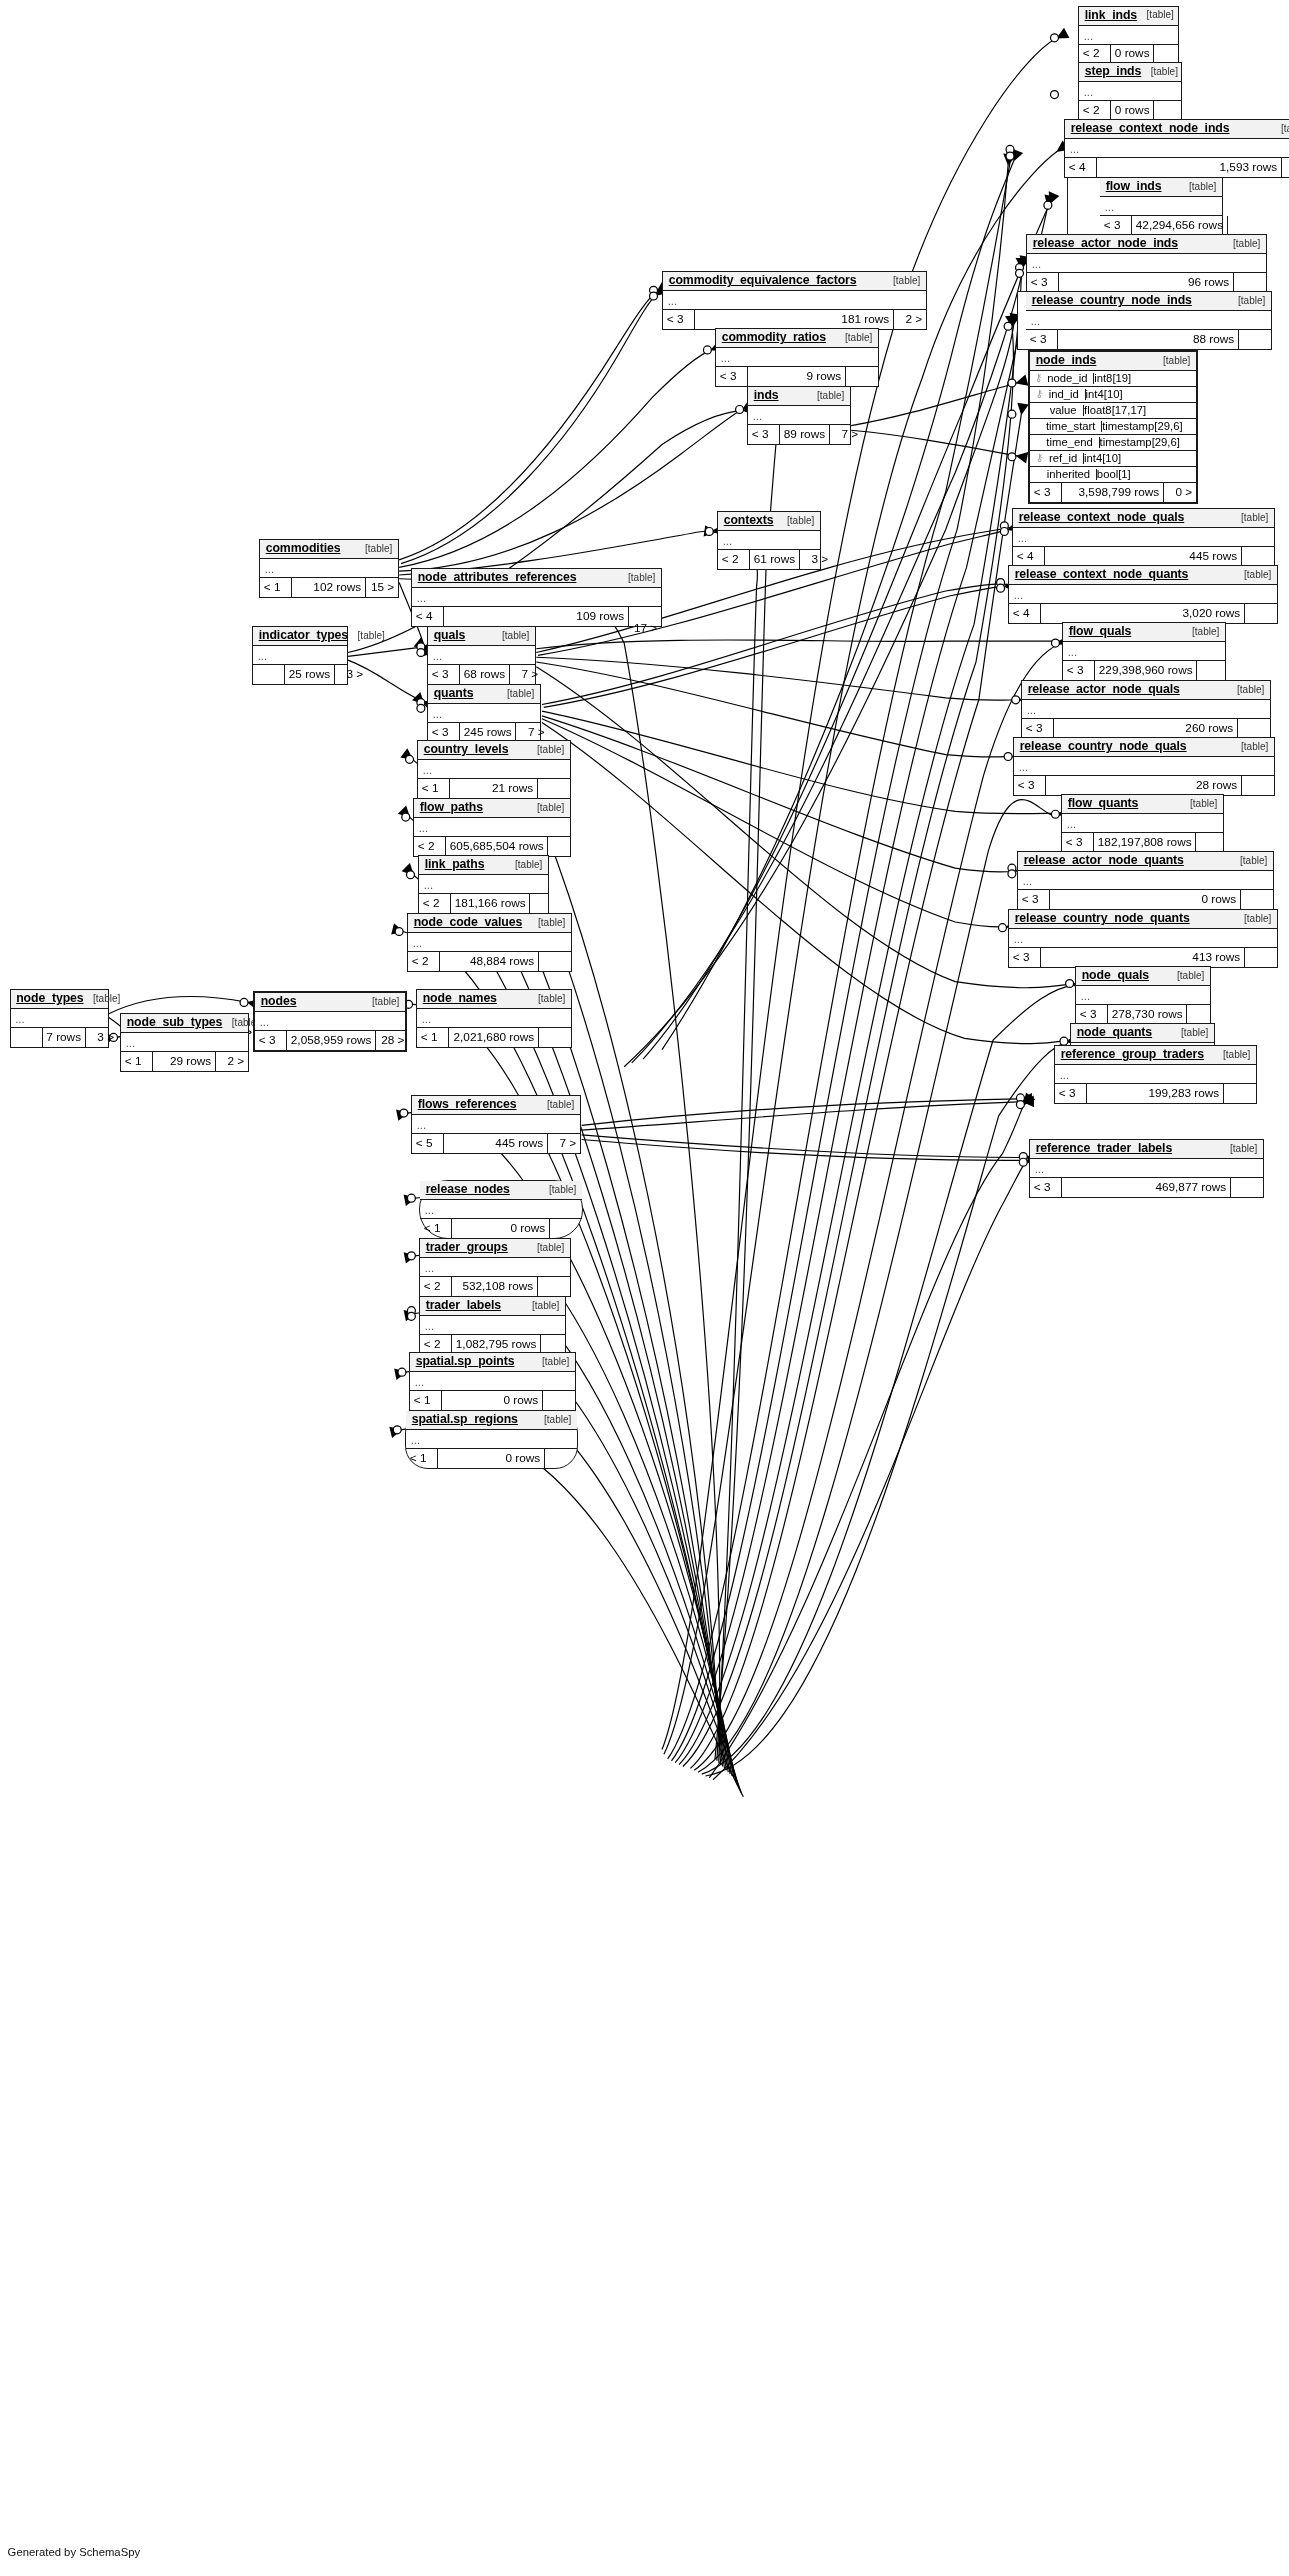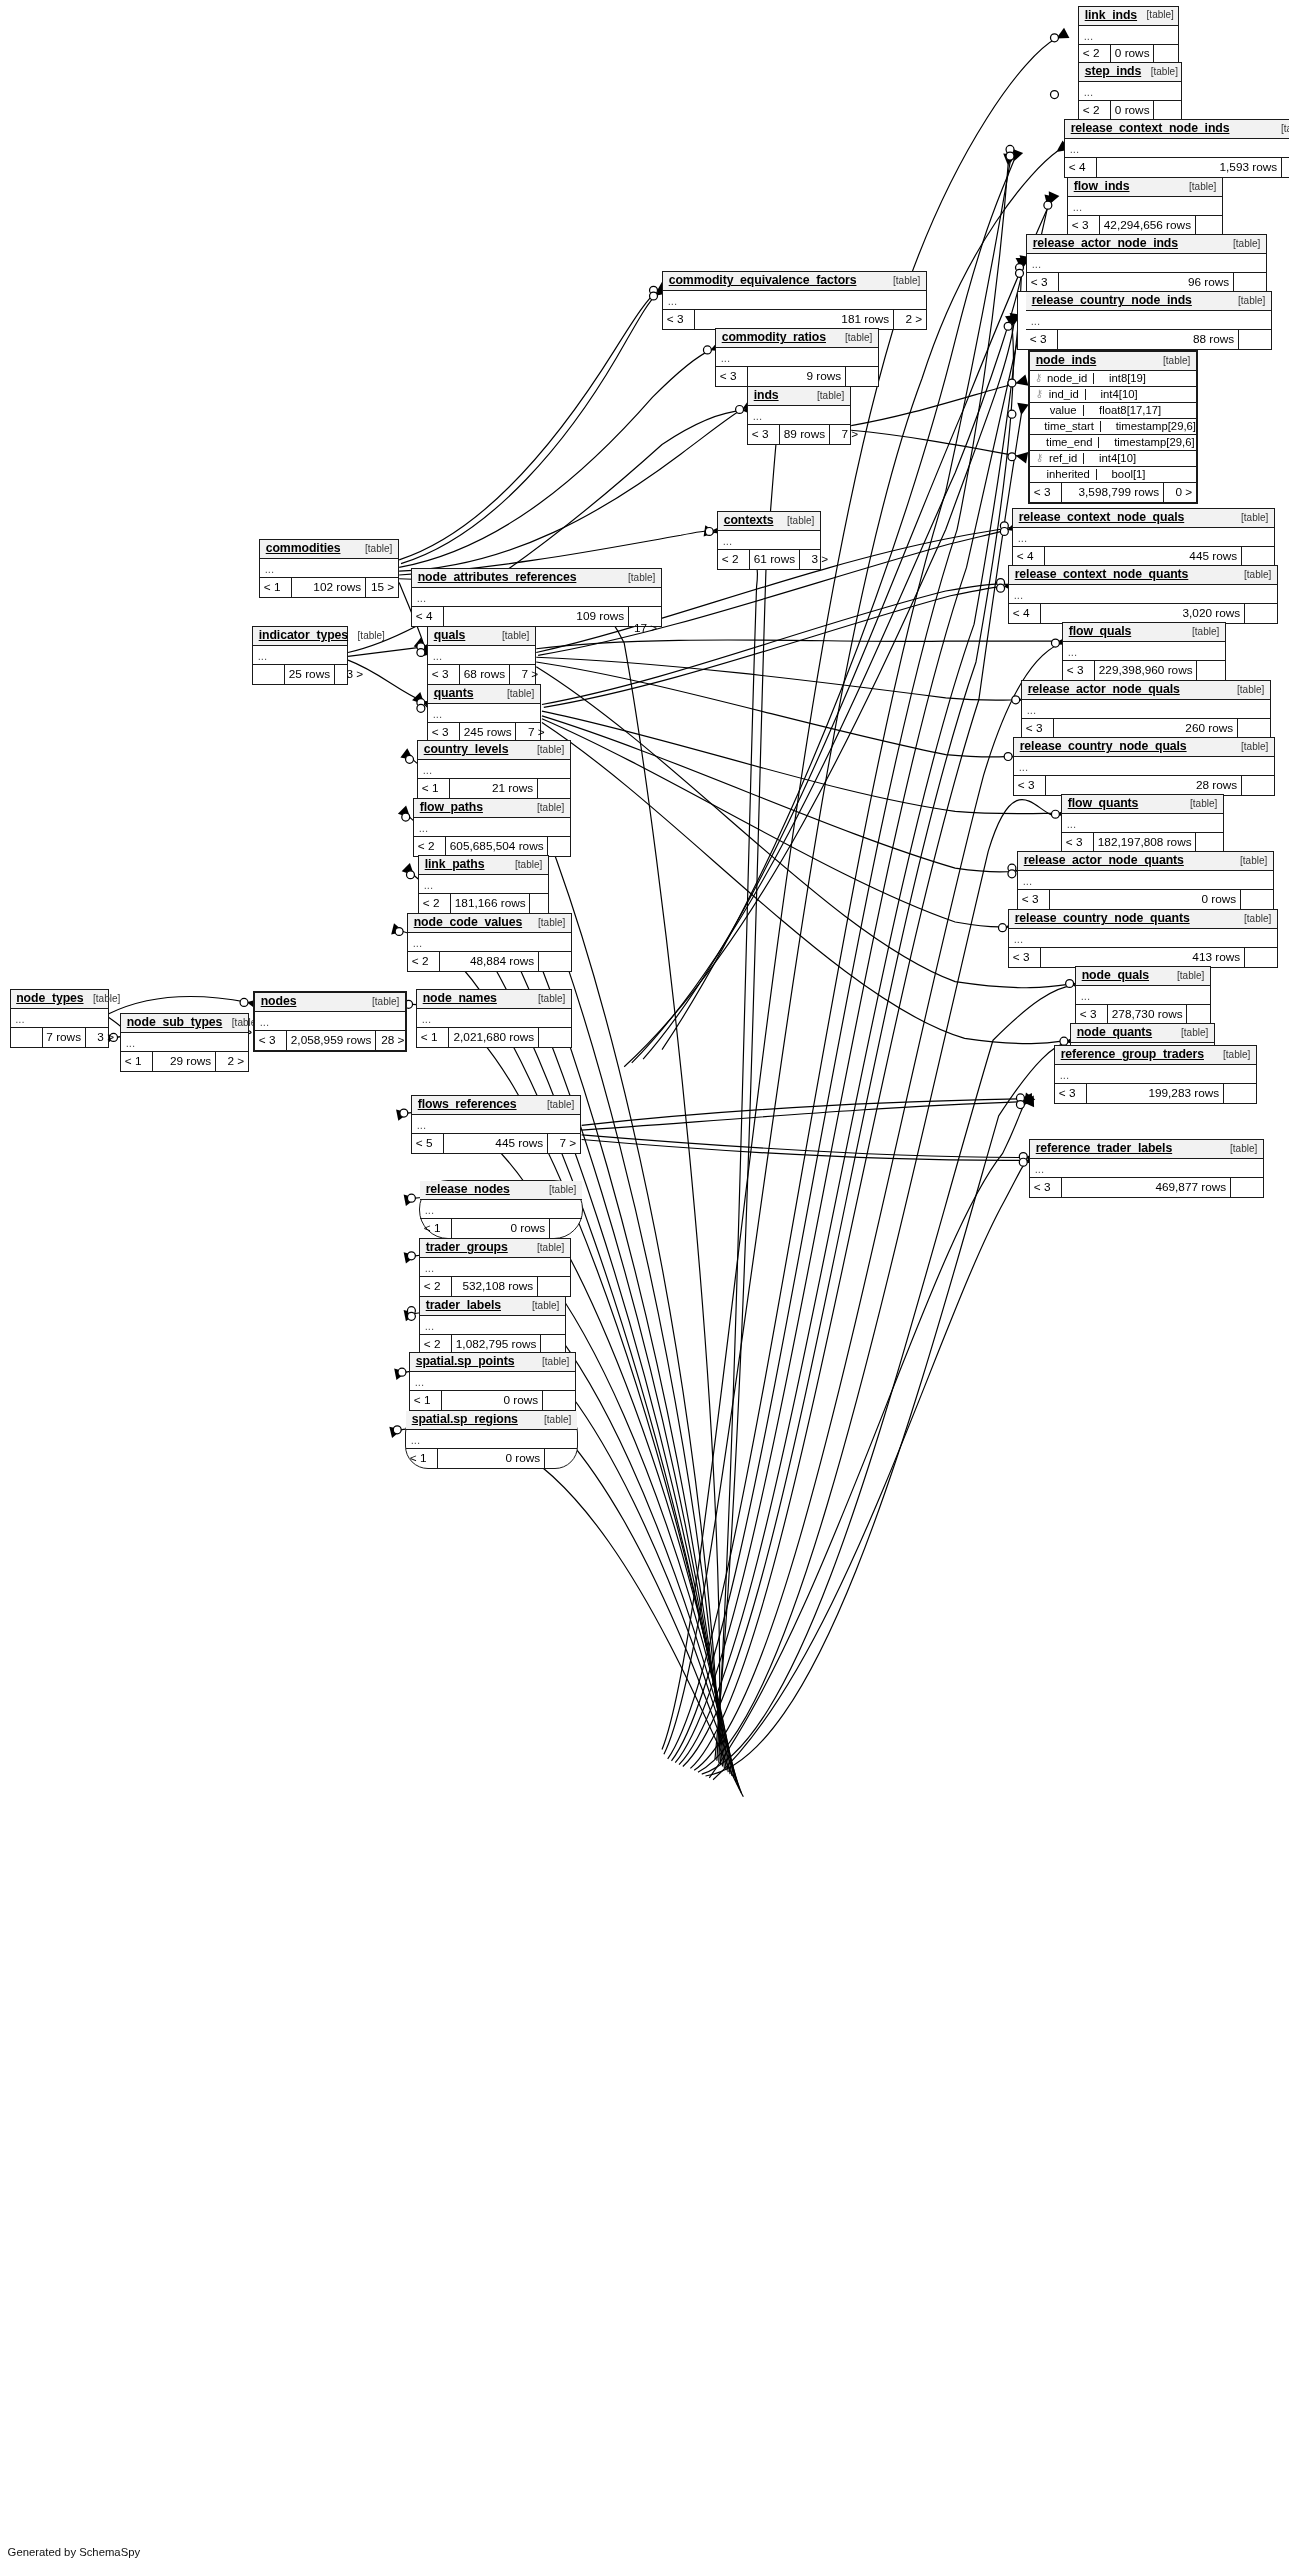--- a/index.html
+++ b/index.html
@@ -104,21 +104,21 @@
     font-size: 10.4px;
   }
   .col-name {
     flex: 1 1 auto;
     text-align: center;
     padding-right: 5.7px;
   }
   .col-type {
     width: 113px;
     border-left: 1.5px solid #1a1a1a;
-    padding-left: 15px;
+    padding-left: 0;
     box-sizing: border-box;
     white-space: nowrap;
   }
   #footer-credit {
     position: absolute;
     left: 7.6px;
     top: 2546px;
     font-size: 11.3px;
     color: #111111;
   }
@@ -305,21 +305,21 @@
           <span class="tbl-name">release_context_node_inds</span>
           <span class="tbl-kind">[table]</span>
         </div>
         <div class="tbl-ellipsis">...</div>
         <div class="tbl-foot">
           <span class="foot-cell foot-left" style="min-width: 32px;">&lt; 4</span>
           <span class="foot-cell foot-mid">1,593 rows</span>
           <span class="foot-cell foot-right" style="min-width: 32px;"></span>
         </div>
       </div>
-      <div class="tbl" style="left: 1067px; top: 177px; width: 156px;">
+      <div class="tbl" style="left: 1067px; top: 177px; width: 156px; padding-left: 32px;">
         <div class="tbl-head">
           <span class="tbl-name">flow_inds</span>
           <span class="tbl-kind">[table]</span>
         </div>
         <div class="tbl-ellipsis">...</div>
         <div class="tbl-foot">
           <span class="foot-cell foot-left" style="min-width: 32px;">&lt; 3</span>
           <span class="foot-cell foot-mid">42,294,656 rows</span>
           <span class="foot-cell foot-right" style="min-width: 32px;"></span>
         </div>

